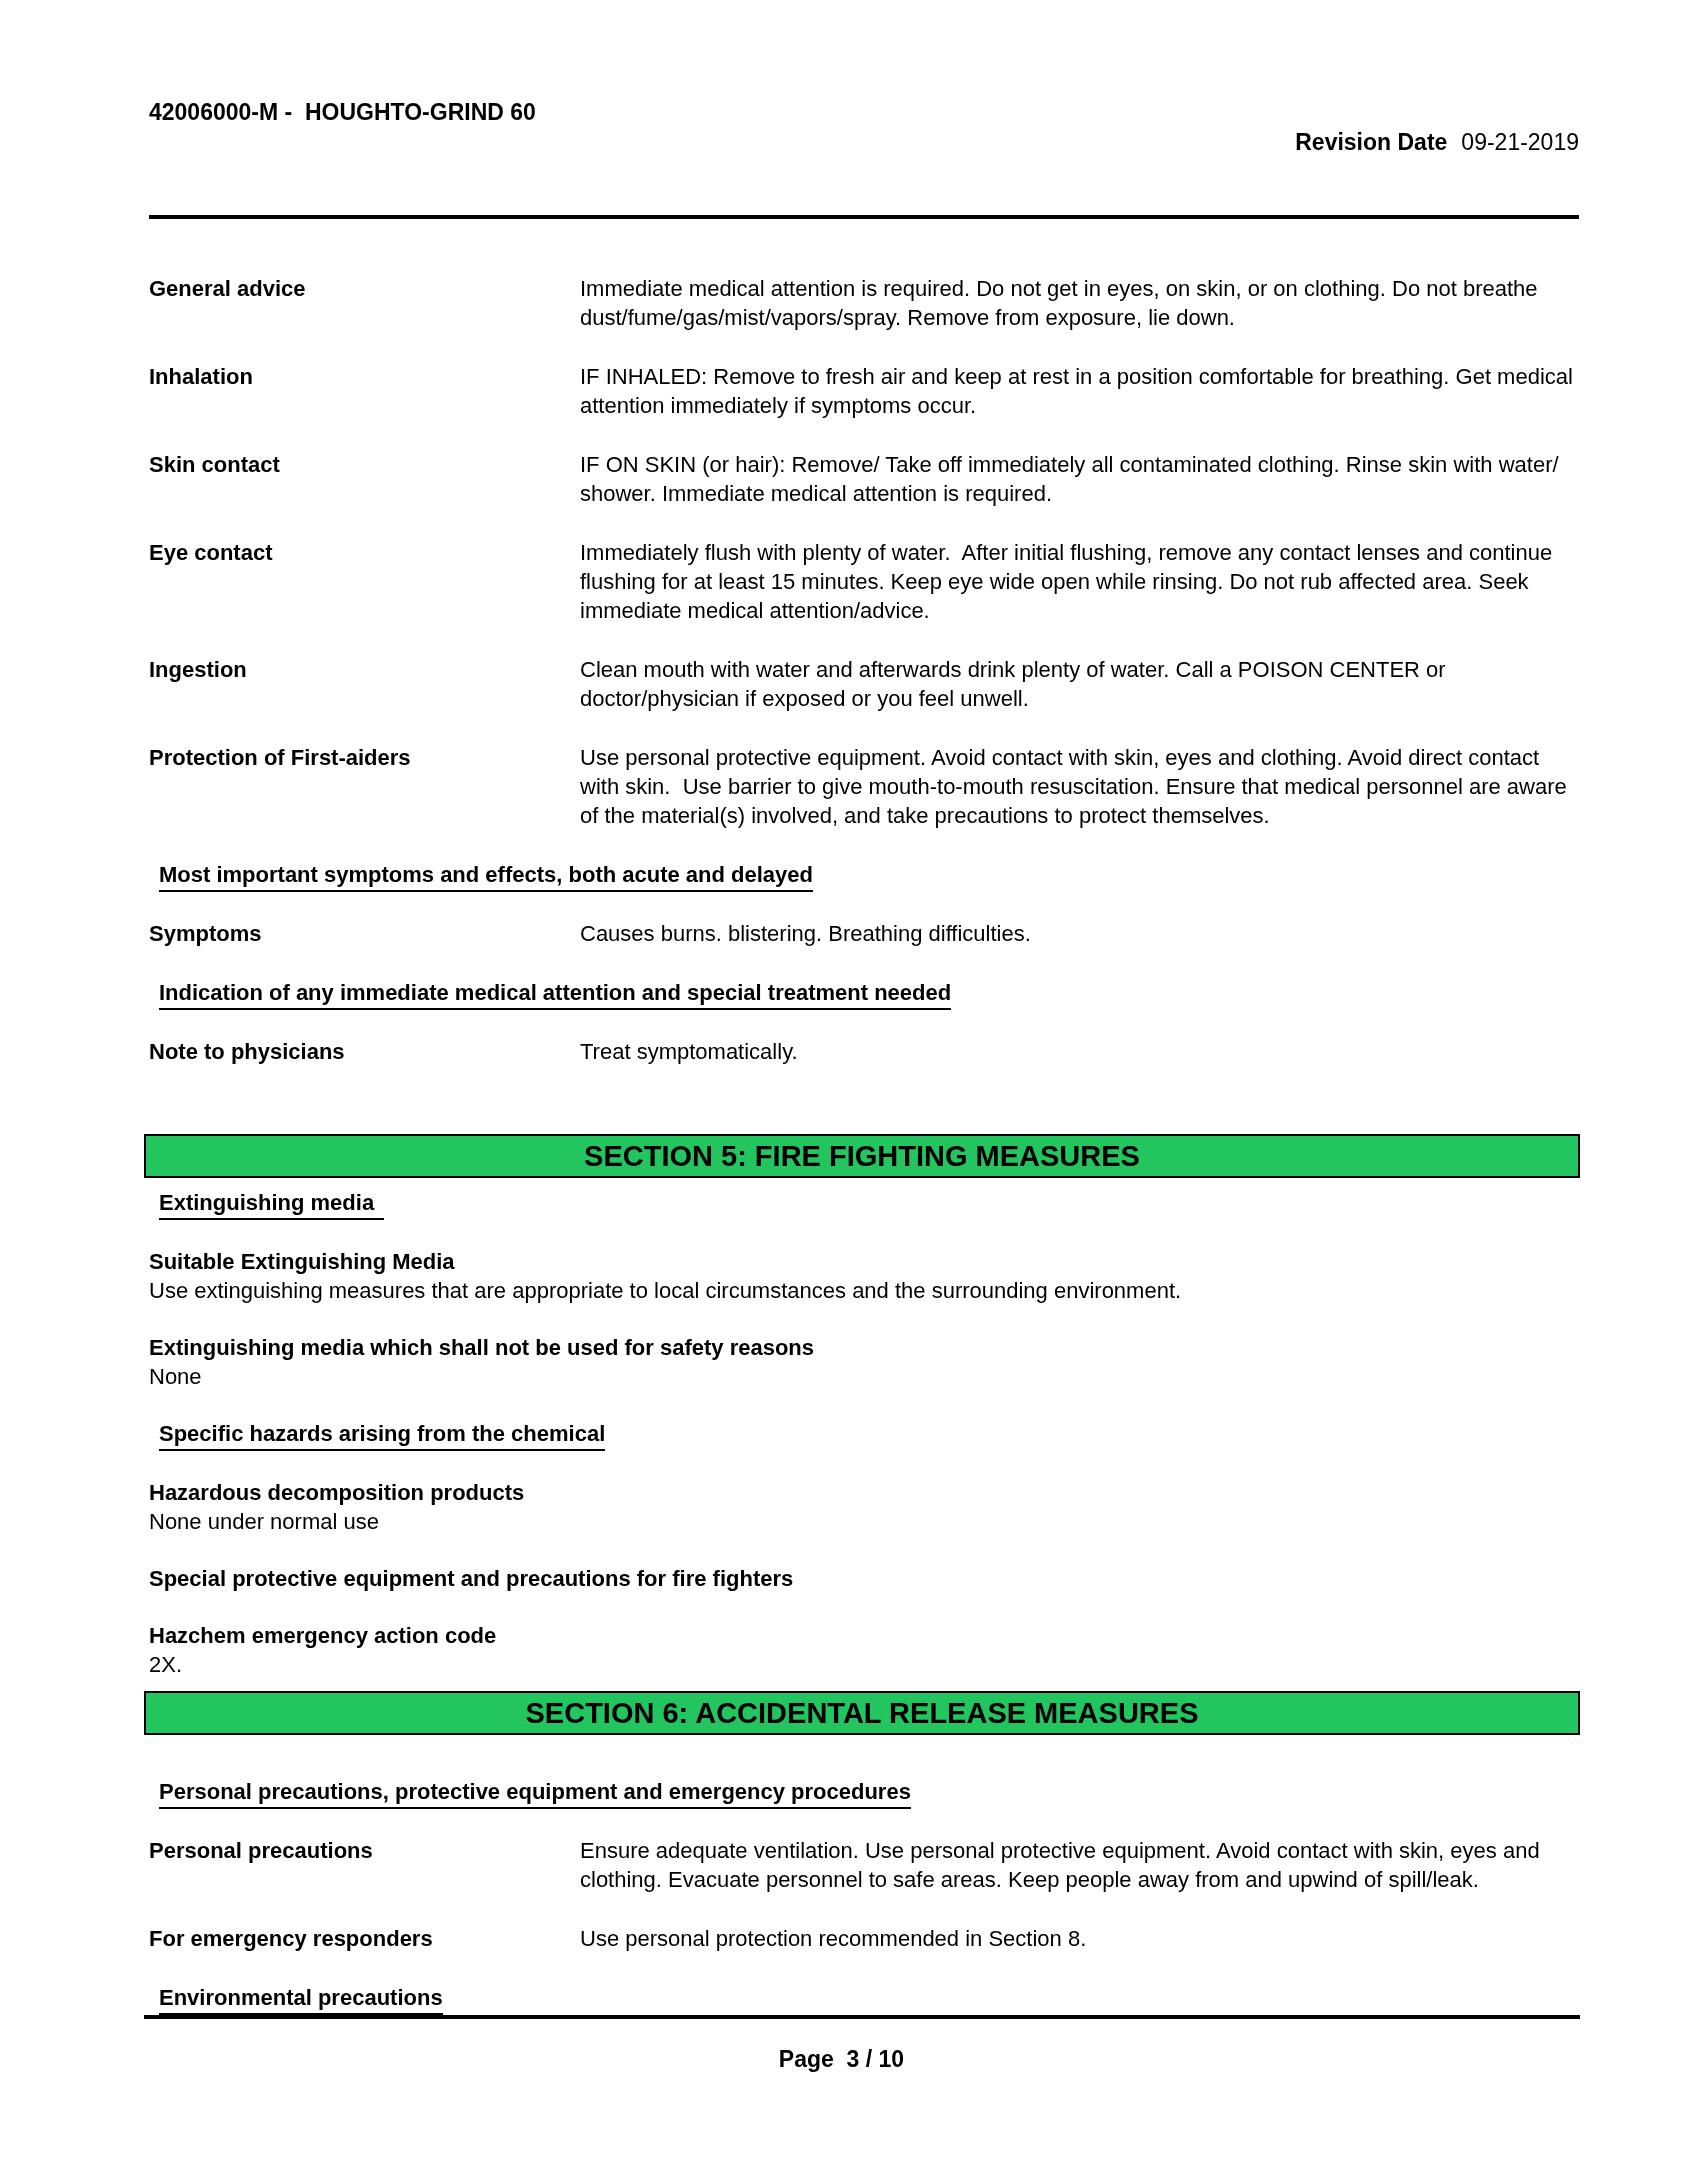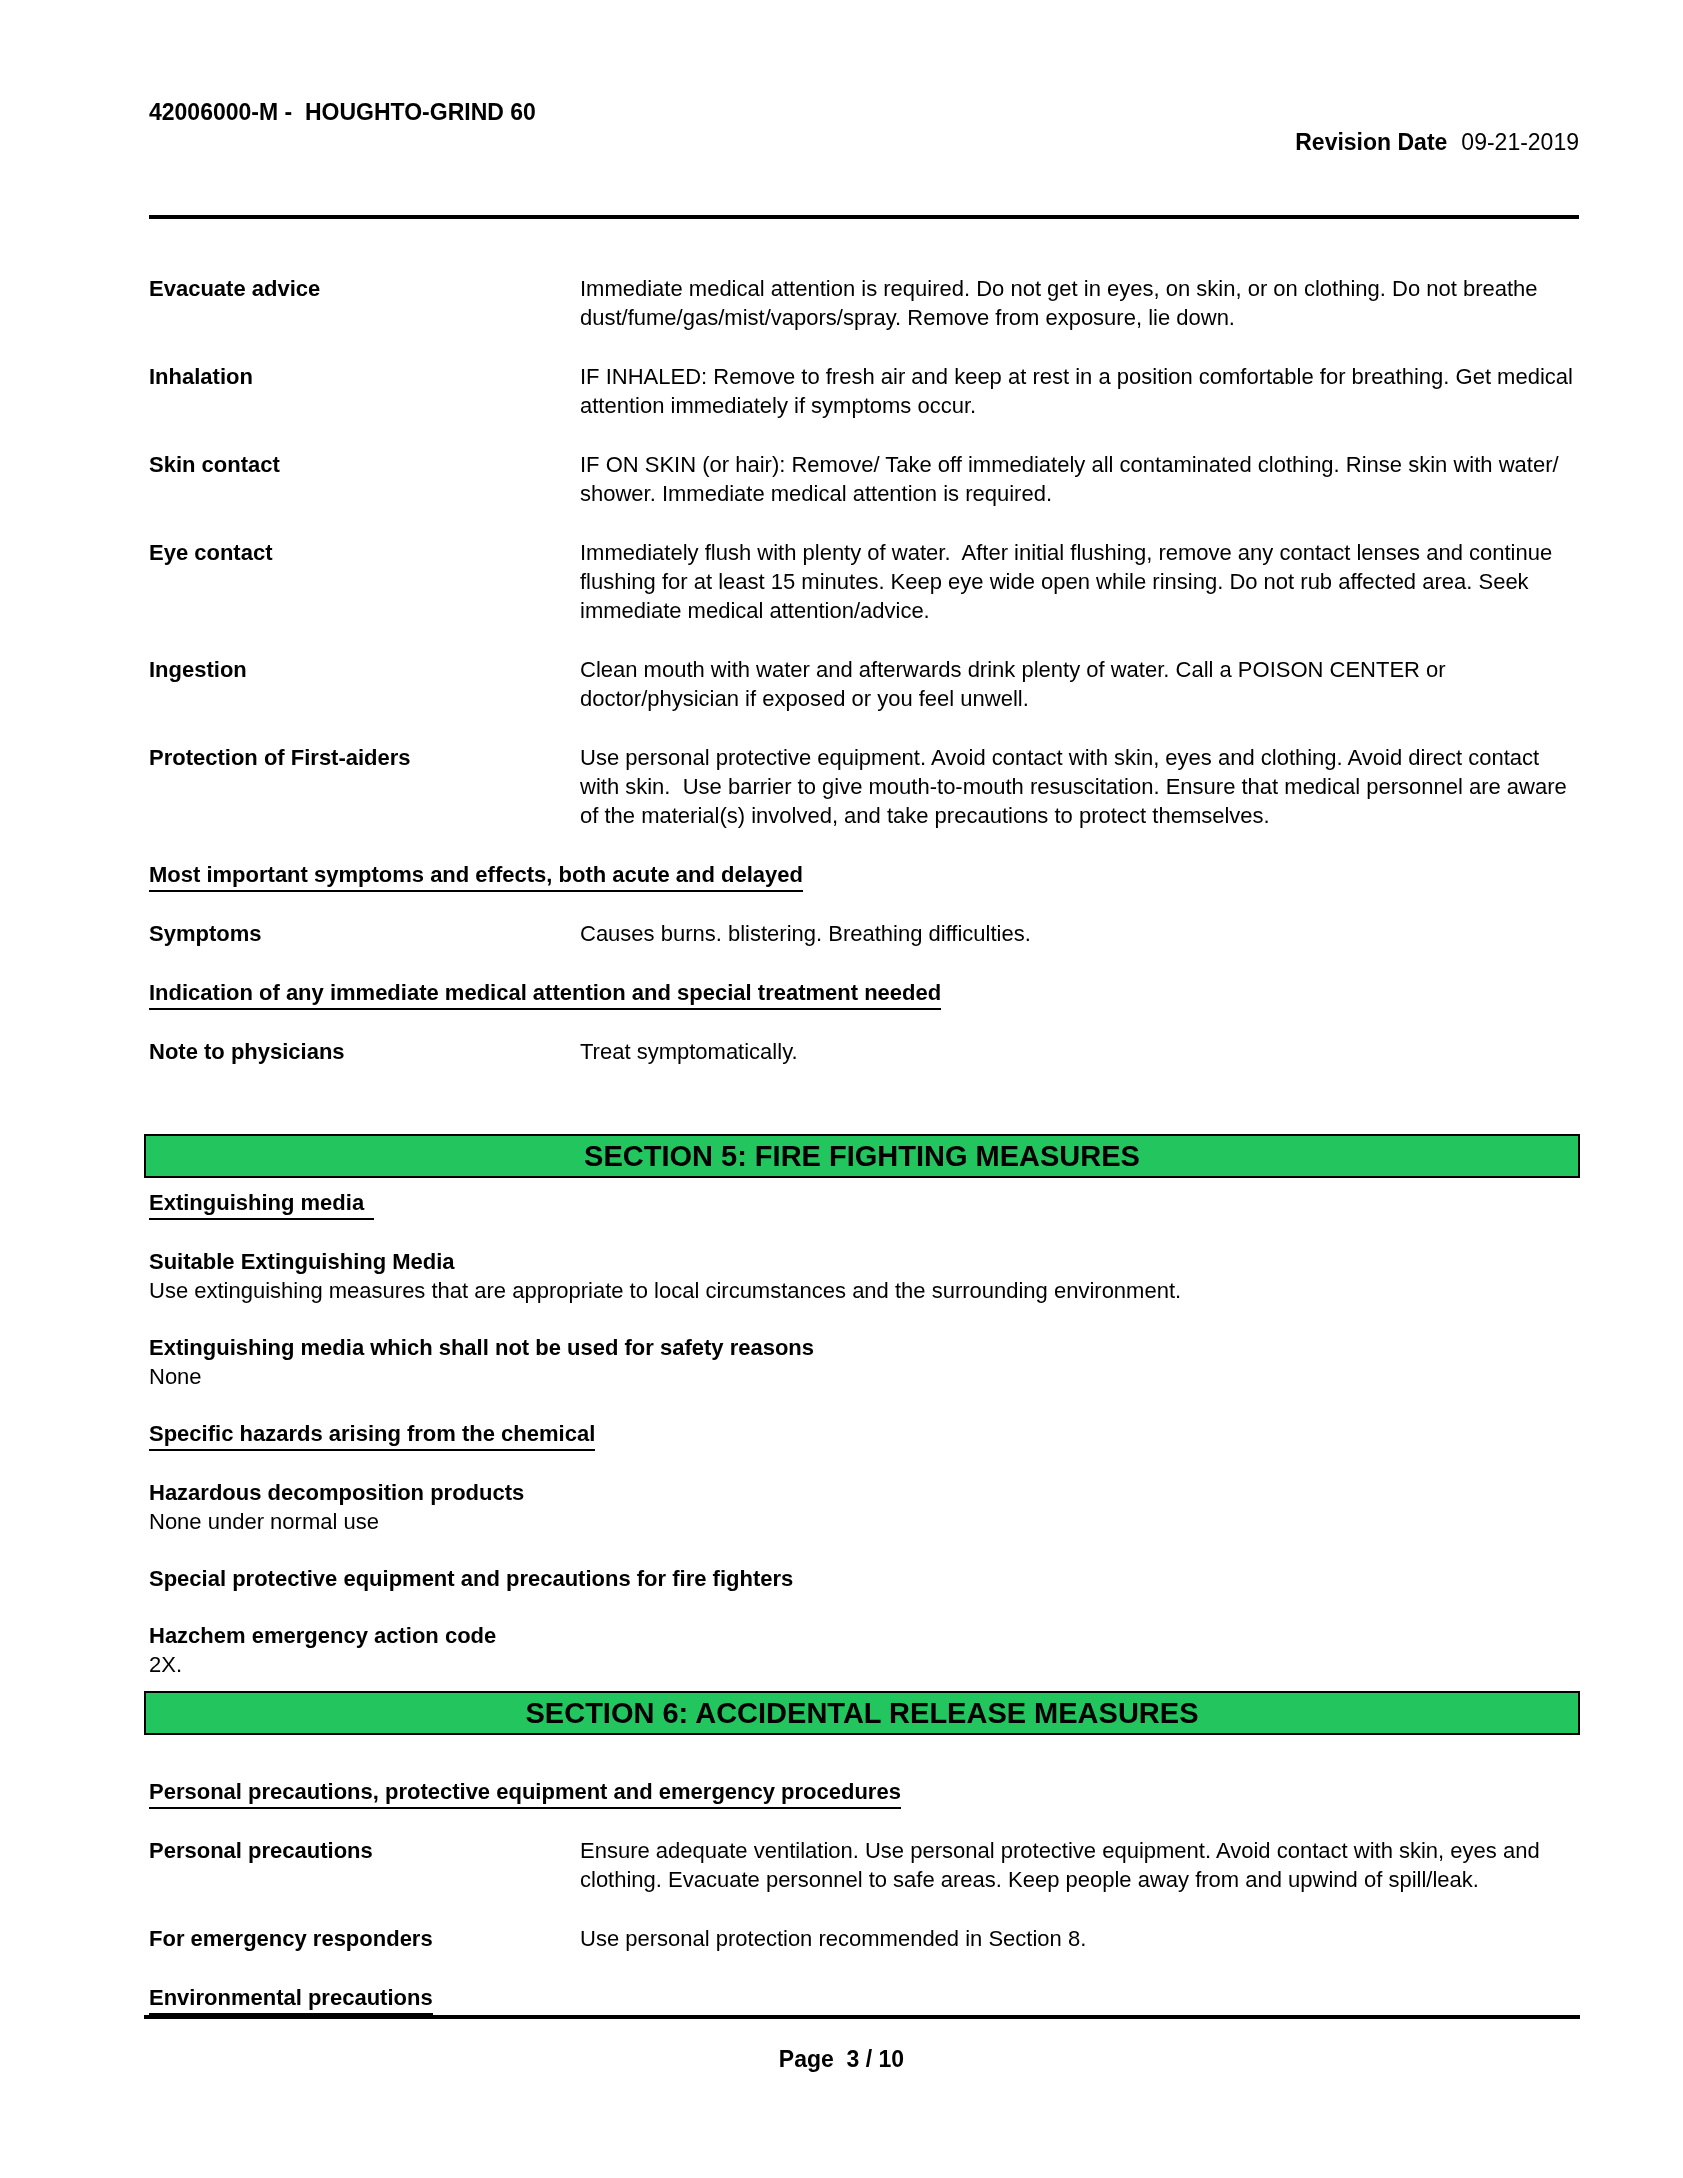--- a/index.html
+++ b/index.html
@@ -46,20 +46,21 @@
     white-space: pre-wrap;
   }
   .row .value { flex: 1; white-space: pre-wrap; }
   .u-heading { margin-bottom: 27px; }
   .u-heading .uh {
     display: inline-block;
     font-weight: bold;
     border-bottom: 2px solid #000000;
     padding-bottom: 1px;
     white-space: pre-wrap;
+    margin-left: 10px;
   }
   .uh-pad { padding-right: 10px; }
   .tight { margin-bottom: 28px; }
   .tight .b-heading { font-weight: bold; white-space: pre-wrap; }
   .tight .plain { white-space: pre-wrap; }
   .banner {
     background: #22c55e;
     border: 2px solid #000000;
     text-align: center;
     font-weight: bold;
@@ -101,21 +102,21 @@
     <div class="revision">
       <span class="rev-label">Revision Date</span><span class="rev-value">09-21-2019</span>
     </div>
   </header>
 
   <div class="rule"></div>
 
   <div class="content-start">
 
     <div class="row">
-      <div class="label">Evacuate advice</div>
+      <div class="label">General advice</div>
       <div class="value">Immediate medical attention is required. Do not get in eyes, on skin, or on clothing. Do not breathe dust/fume/gas/mist/vapors/spray. Remove from exposure, lie down.</div>
     </div>
 
     <div class="row">
       <div class="label">Inhalation</div>
       <div class="value">IF INHALED: Remove to fresh air and keep at rest in a position comfortable for breathing. Get medical attention immediately if symptoms occur.</div>
     </div>
 
     <div class="row">
       <div class="label">Skin contact</div>

